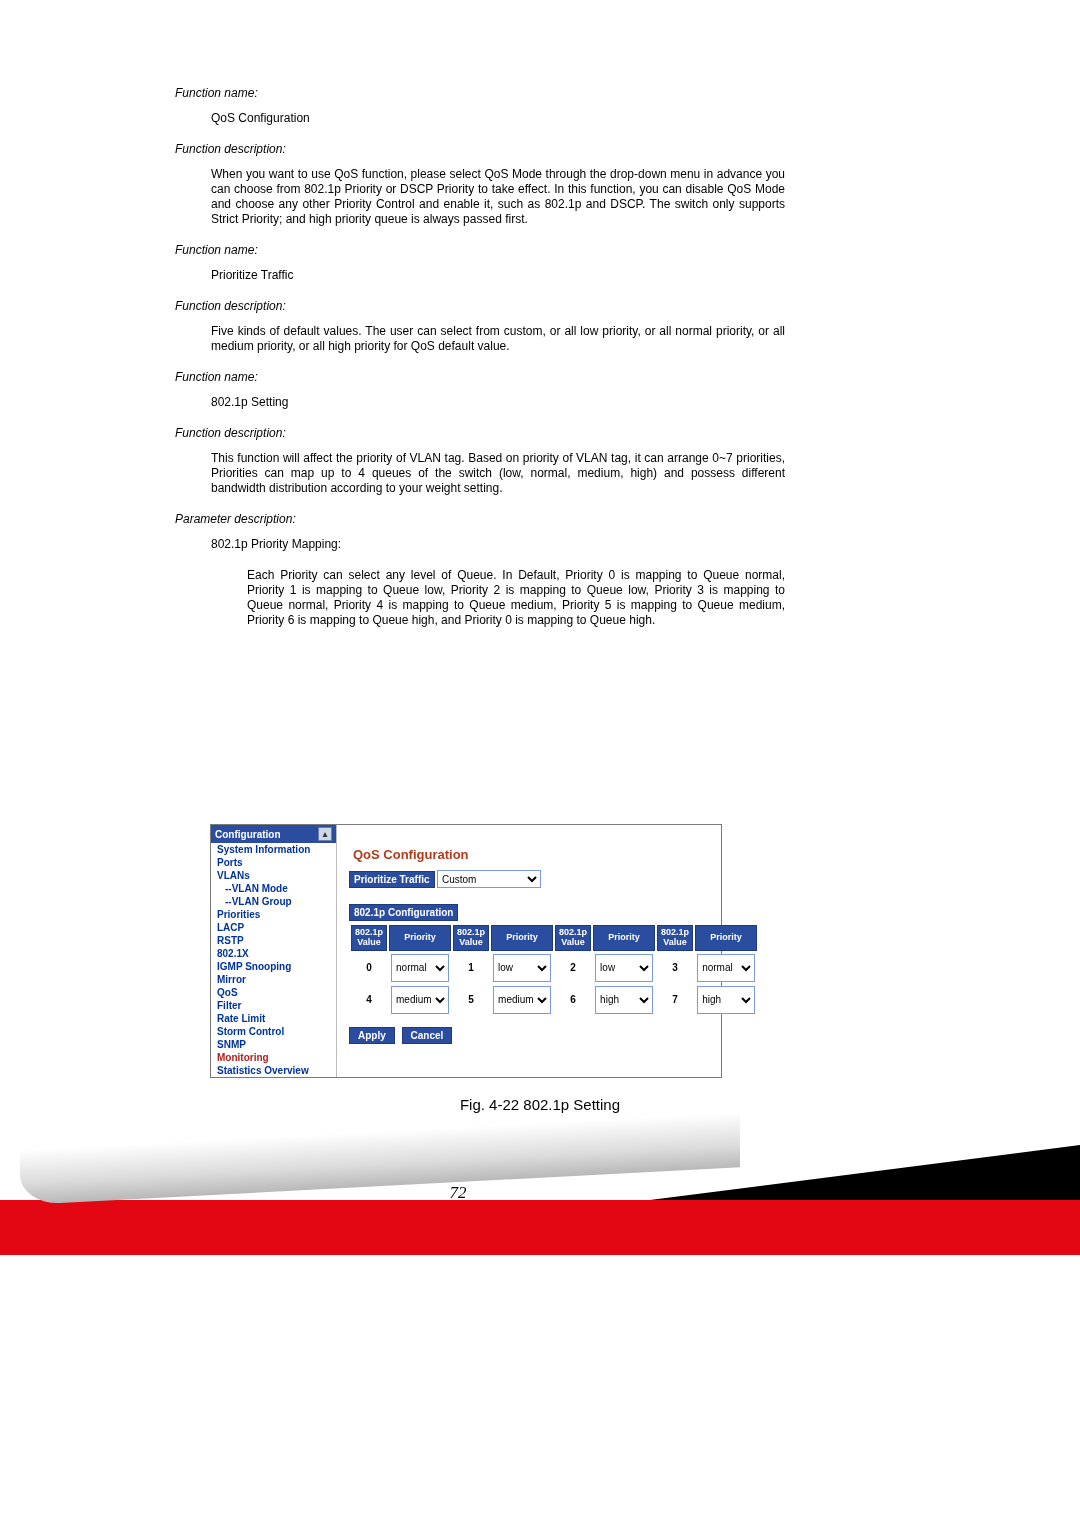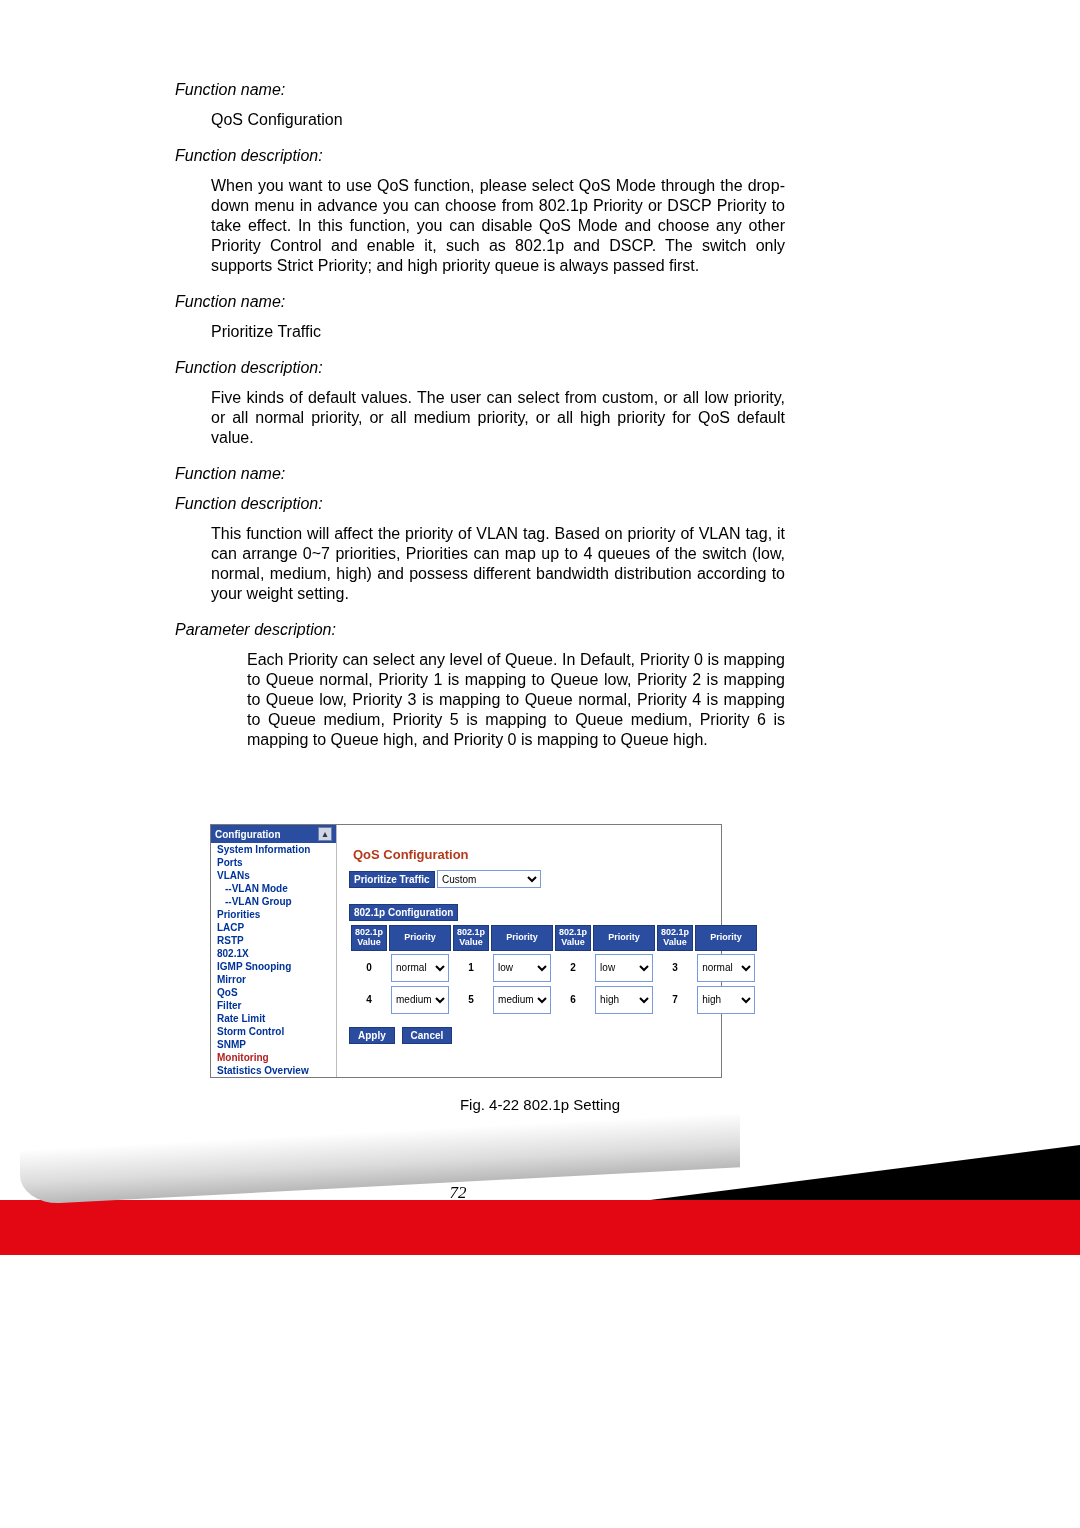--- a/index.html
+++ b/index.html
@@ -13,23 +13,23 @@
   .page {
     position: relative;
     width: 1080px;
     height: 1528px;
     background: #fff;
     overflow: hidden;
   }
   .content {
     position: absolute;
     left: 175px;
-    top: 80px;
+    top: 86px;
     width: 610px;
-    font-size: 16px;
+    font-size: 12px;
     line-height: 1.25;
   }
   .fn-label {
     font-style: italic;
     margin: 0 0 10px 0;
   }
   .fn-value {
     margin: 0 0 16px 36px;
   }
   .desc-para {
@@ -234,25 +234,27 @@
     <p class="fn-value">QoS Configuration</p>
     <p class="fn-label">Function description:</p>
     <p class="desc-para">When you want to use QoS function, please select QoS Mode through the drop-down menu in advance you can choose from 802.1p Priority or DSCP Priority to take effect. In this function, you can disable QoS Mode and choose any other Priority Control and enable it, such as 802.1p and DSCP. The switch only supports Strict Priority; and high priority queue is always passed first.</p>
 
     <p class="fn-label">Function name:</p>
     <p class="fn-value">Prioritize Traffic</p>
     <p class="fn-label">Function description:</p>
     <p class="desc-para">Five kinds of default values. The user can select from custom, or all low priority, or all normal priority, or all medium priority, or all high priority for QoS default value.</p>
 
     <p class="fn-label">Function name:</p>
+    <p class="fn-value">802.1p Setting</p>
     <p class="fn-label">Function description:</p>
     <p class="desc-para">This function will affect the priority of VLAN tag. Based on priority of VLAN tag, it can arrange 0~7 priorities, Priorities can map up to 4 queues of the switch (low, normal, medium, high) and possess different bandwidth distribution according to your weight setting.</p>
 
     <p class="fn-label">Parameter description:</p>
     <div class="sub-indent">
+      <p class="fn-value" style="margin-left:0;">802.1p Priority Mapping:</p>
       <p class="desc-para" style="margin-left:36px;">Each Priority can select any level of Queue. In Default, Priority 0 is mapping to Queue normal, Priority 1 is mapping to Queue low, Priority 2 is mapping to Queue low, Priority 3 is mapping to Queue normal, Priority 4 is mapping to Queue medium, Priority 5 is mapping to Queue medium, Priority 6 is mapping to Queue high, and Priority 0 is mapping to Queue high.</p>
     </div>
   </div>
 
   <div class="shot">
     <div class="sidebar">
       <div class="sidebar-head">
         <span>Configuration</span>
         <span class="side-arrow">▴</span>
       </div>

